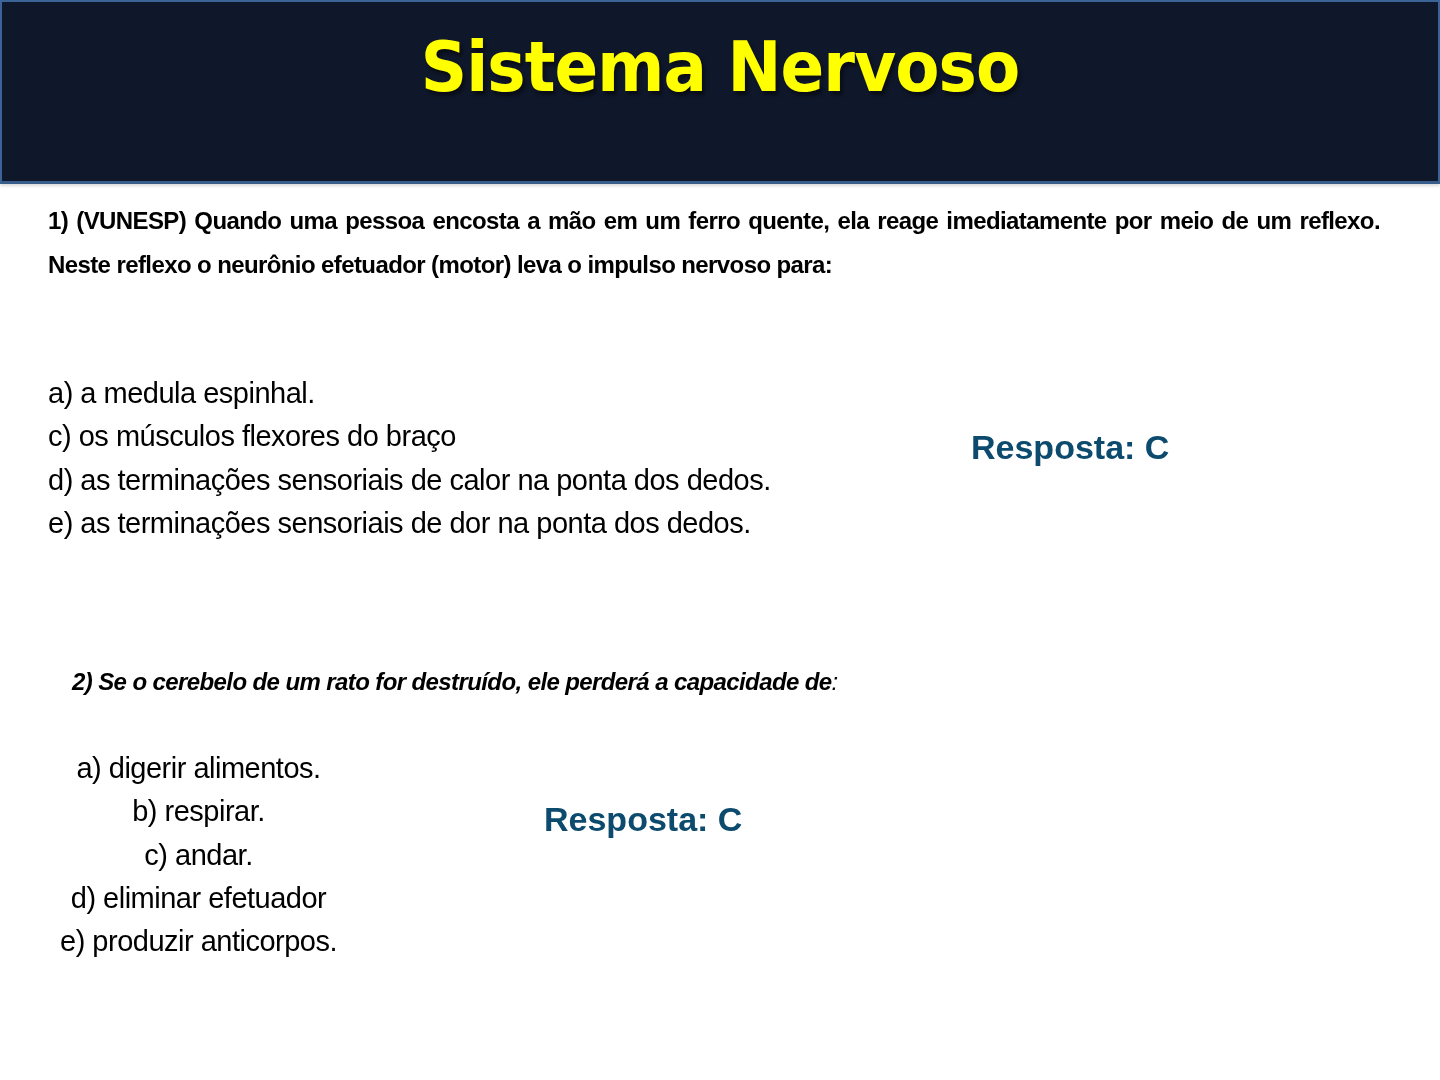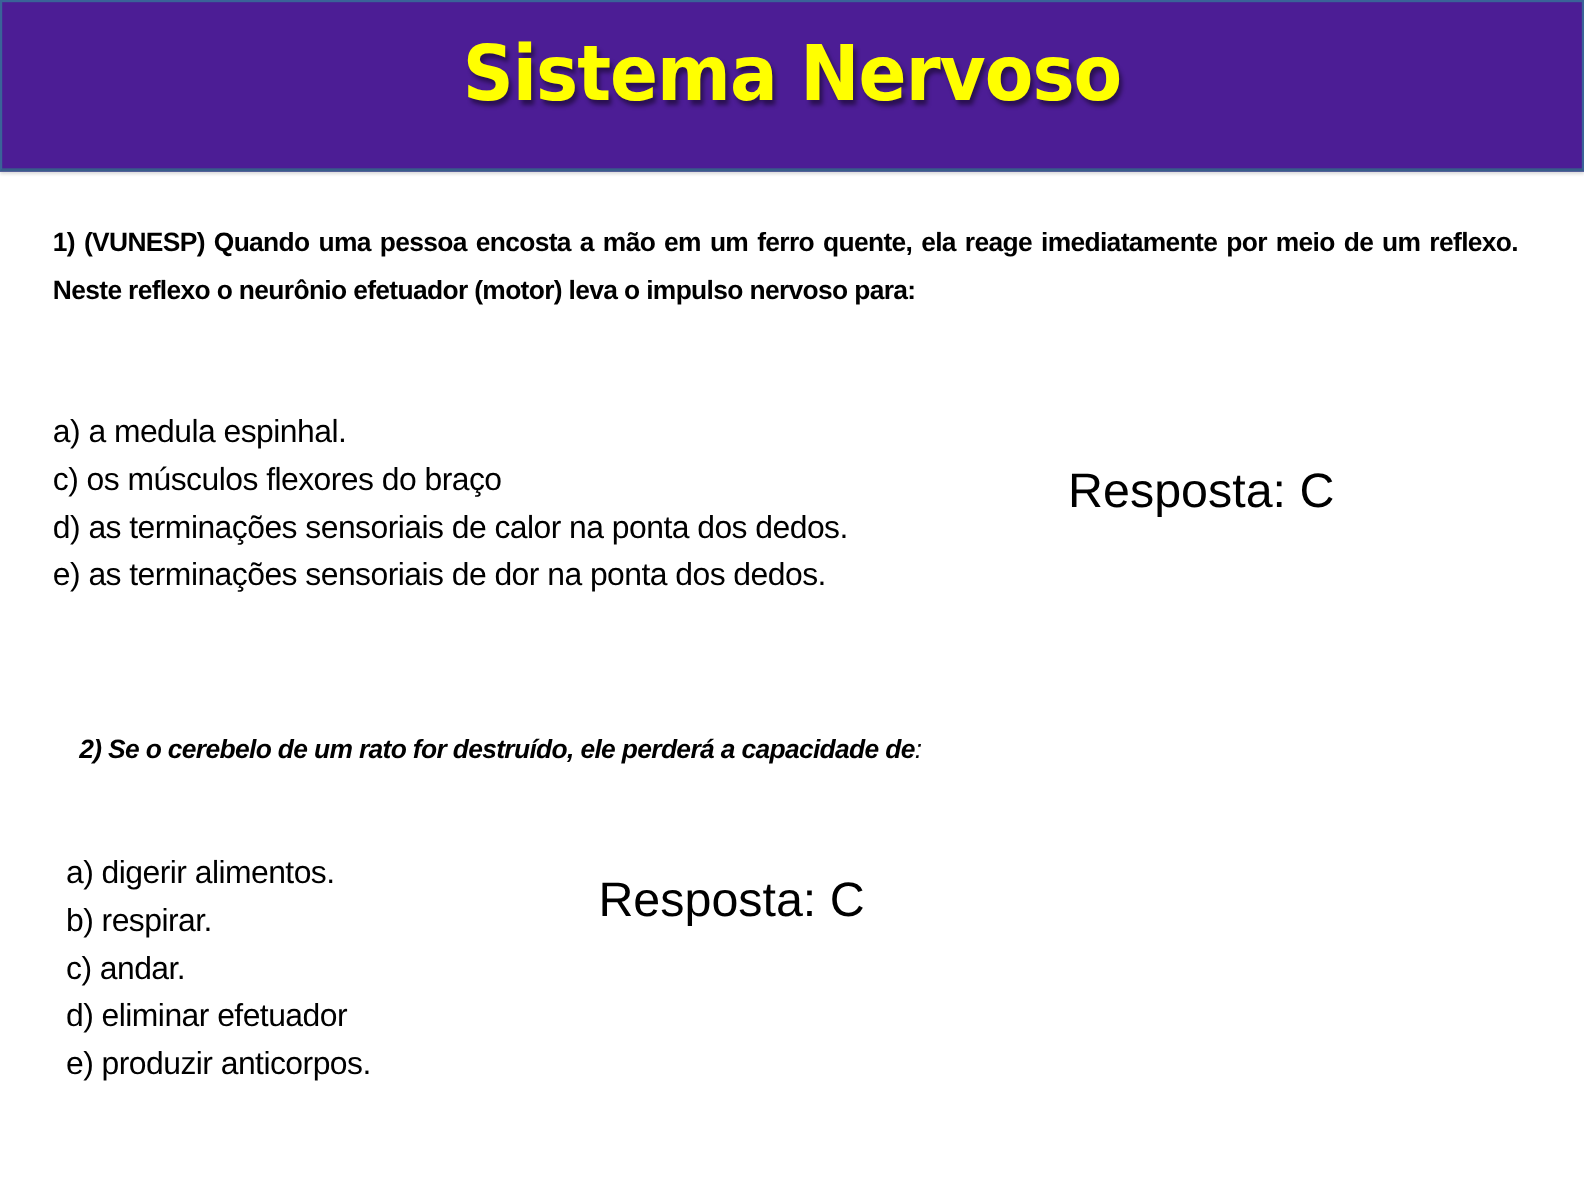--- a/index.html
+++ b/index.html
@@ -13,22 +13,22 @@
     body {
       position: relative;
       font-family: "Liberation Sans Narrow", "Liberation Sans", "DejaVu Sans", sans-serif;
       color: #000;
     }
     .header {
       position: absolute;
       left: 0;
       top: 0;
       width: 1440px;
-      height: 156px;
-      background: #4c1d95;
+      height: 184px;
+      background: #0f172a;
       border-top: 2px solid #3a6398;
       border-left: 2px solid #3a6398;
       border-right: 2px solid #3a6398;
       border-bottom: 3px solid #385d8a;
       box-sizing: border-box;
       box-shadow: 0 2px 3px rgba(0,0,0,0.15);
     }
     .title {
       position: absolute;
       left: 0;
@@ -70,27 +70,28 @@
       position: absolute;
       margin: 0;
       padding: 0;
       list-style: none;
       font-family: "Liberation Sans", "DejaVu Sans", sans-serif;
       font-size: 29px;
       line-height: 43.3px;
       letter-spacing: -0.5px;
     }
     .q1-options { left: 48px; top: 372px; }
-    .q2-options { left: 60px; top: 773px; }
+    .q2-options { left: 60px; top: 747px; text-align: center; }
     .answer {
       position: absolute;
       font-family: "Liberation Sans", "DejaVu Sans", sans-serif;
-      font-size: 44px;
-      color: #000000;
+      font-size: 34px;
+      color: #0c4a6e;
       line-height: 40px;
+      font-weight: bold;
     }
     .q1-answer { left: 971px; top: 427px; }
     .q2-answer { left: 544px; top: 799px; }
   </style>
 </head>
 <body>
 
 <div class="header">
   <div class="title">Sistema Nervoso</div>
 </div>

